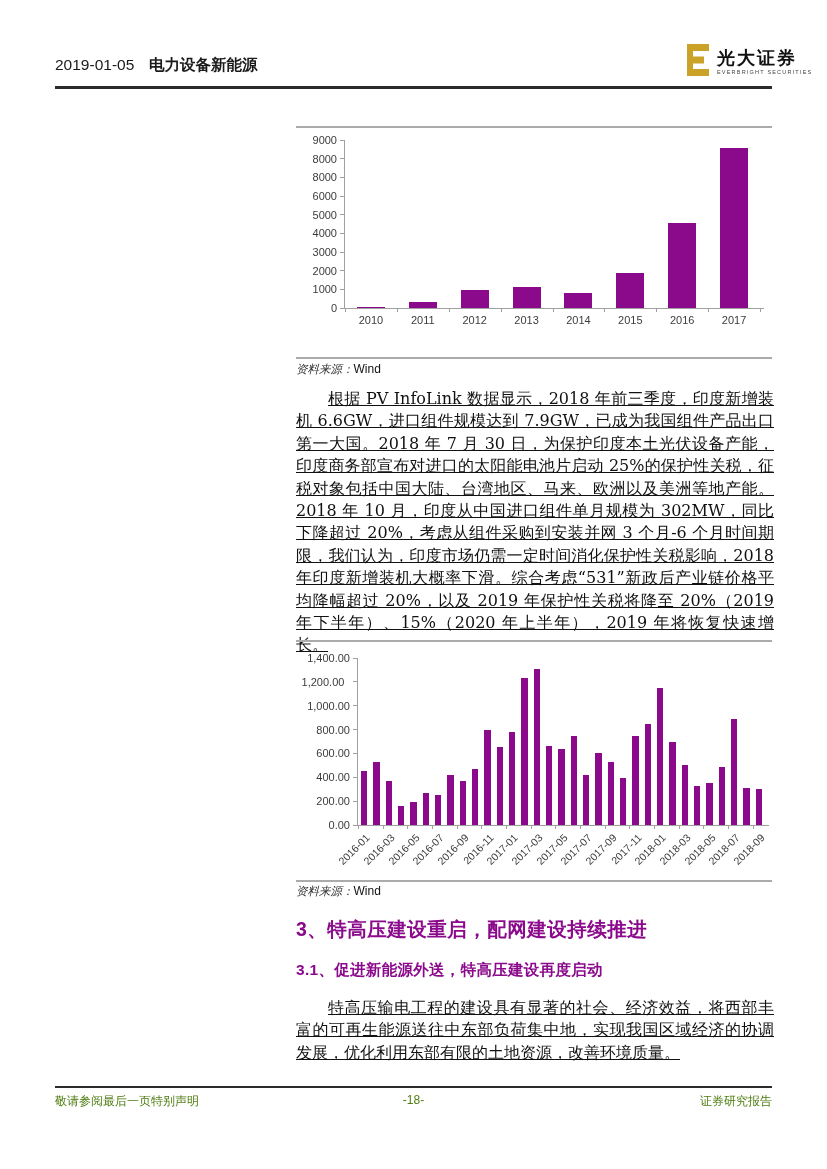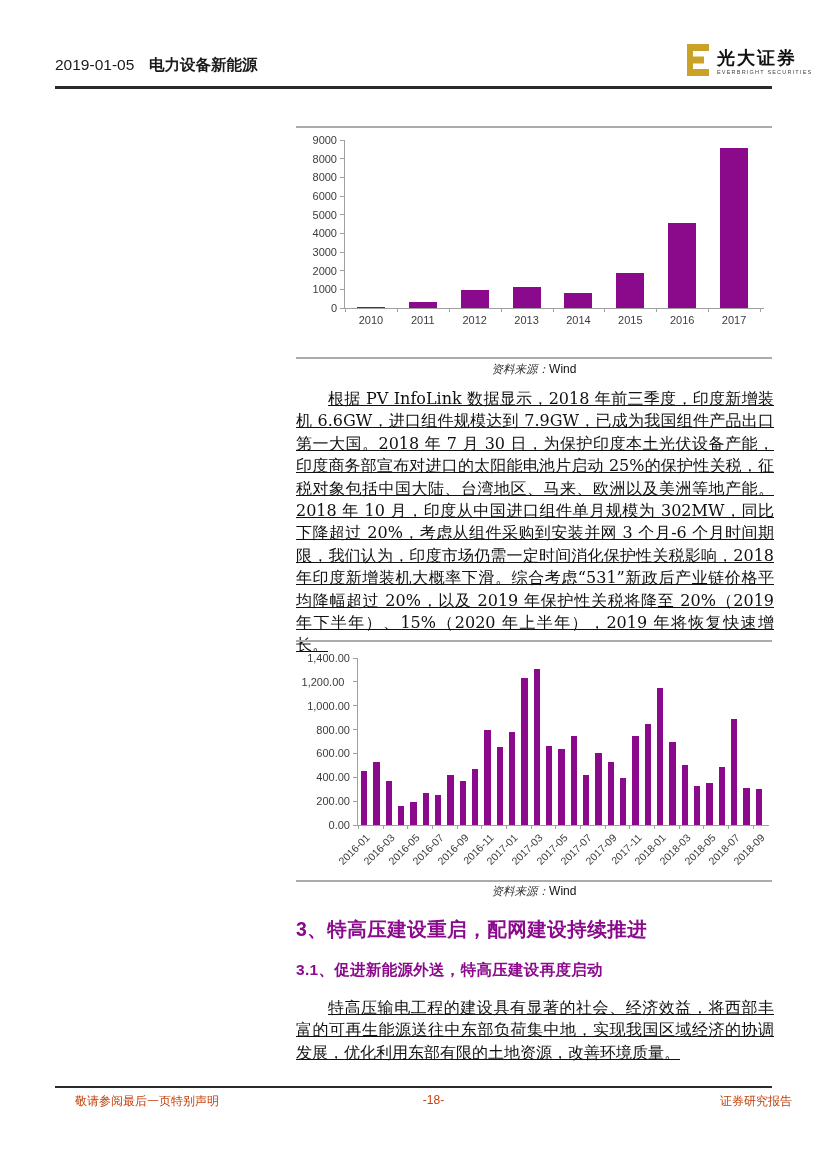--- a/index.html
+++ b/index.html
@@ -11,40 +11,40 @@
   .hdr-industry{position:absolute;left:149px;top:55px;font-size:15.5px;font-weight:bold;color:#1a1a1a;}
   .hdr-rule{position:absolute;left:55px;top:86px;width:717px;height:2.5px;background:#2b2b2b;}
   .logo{position:absolute;left:687px;top:44px;display:flex;align-items:center;gap:5px;}
   .logo-txt{display:flex;flex-direction:column;line-height:1;}
   .logo-cn{font-size:18px;font-weight:bold;color:#111;letter-spacing:2px;font-family:"Liberation Serif",serif;}
   .logo-en{font-size:5.5px;color:#444;letter-spacing:1.2px;margin-top:3px;}
 
   
   .figcap{position:absolute;left:296px;width:476px;font-size:13.5px;font-weight:bold;color:#8B0A8C;letter-spacing:.3px;}
   .caprule{position:absolute;left:296px;width:476px;height:1.5px;background:#ababab;}
-  .srcline{position:absolute;left:296px;width:476px;font-size:11.5px;color:#333;text-align:center;}
+  .srcline{position:absolute;left:296px;width:476px;font-size:11.5px;color:#333;}
   .srclabel{font-style:italic;font-family:"Liberation Serif",serif;}
   .srcvalue{font-family:"Liberation Sans",sans-serif;color:#111;font-size:12px;}
 
   
   .chart{position:absolute;left:296px;width:476px;}
   .ticktext{font-size:11px;color:#3c3c3c;line-height:1.1;}
   .legend{font-size:11px;color:#333;}
   .swatch{display:inline-block;width:8px;height:8px;margin-right:4px;vertical-align:-1px;}
 
   
   .para{position:absolute;left:296px;width:478px;font-size:16px;line-height:22.4px;
         text-align:justify;color:#111;text-indent:2em;
         font-family:"DejaVu Serif","Liberation Serif",serif;text-decoration:underline;}
   .h1{position:absolute;left:296px;width:478px;font-size:19.5px;font-weight:bold;color:#8B0A8C;letter-spacing:.5px;}
   .h2{position:absolute;left:296px;width:478px;font-size:15.5px;font-weight:bold;color:#8B0A8C;letter-spacing:.3px;}
 
   
   .ftr-rule{position:absolute;left:55px;top:1086px;width:717px;height:2px;background:#2b2b2b;}
-  .ftr{position:absolute;left:55px;top:1093px;width:717px;height:16px;font-size:12px;color:#c2410c;margin-left:20px;}
+  .ftr{position:absolute;left:55px;top:1093px;width:717px;height:16px;font-size:12px;color:#4d7c0f;}
   .ftr-left{position:absolute;left:0;top:0;}
   .ftr-center{position:absolute;left:0;top:0;width:100%;text-align:center;}
   .ftr-right{position:absolute;right:0;top:0;}
 </style>
 </head>
 <body>
 
 <div class="page">
 
   <div class="hdr-date">2019-01-05</div>

